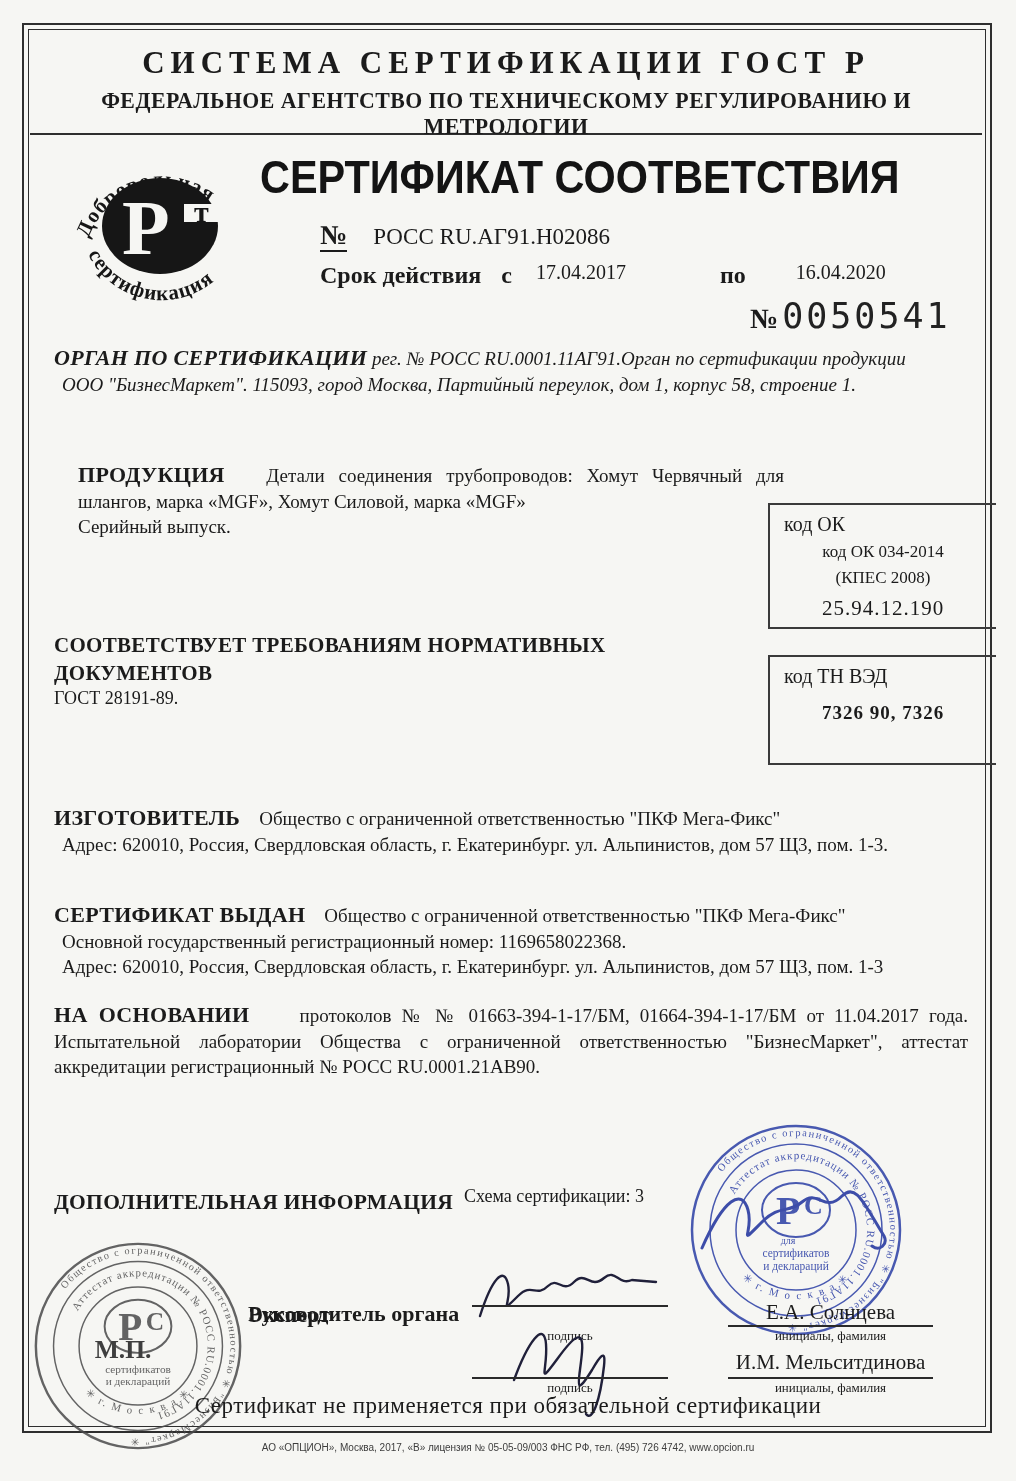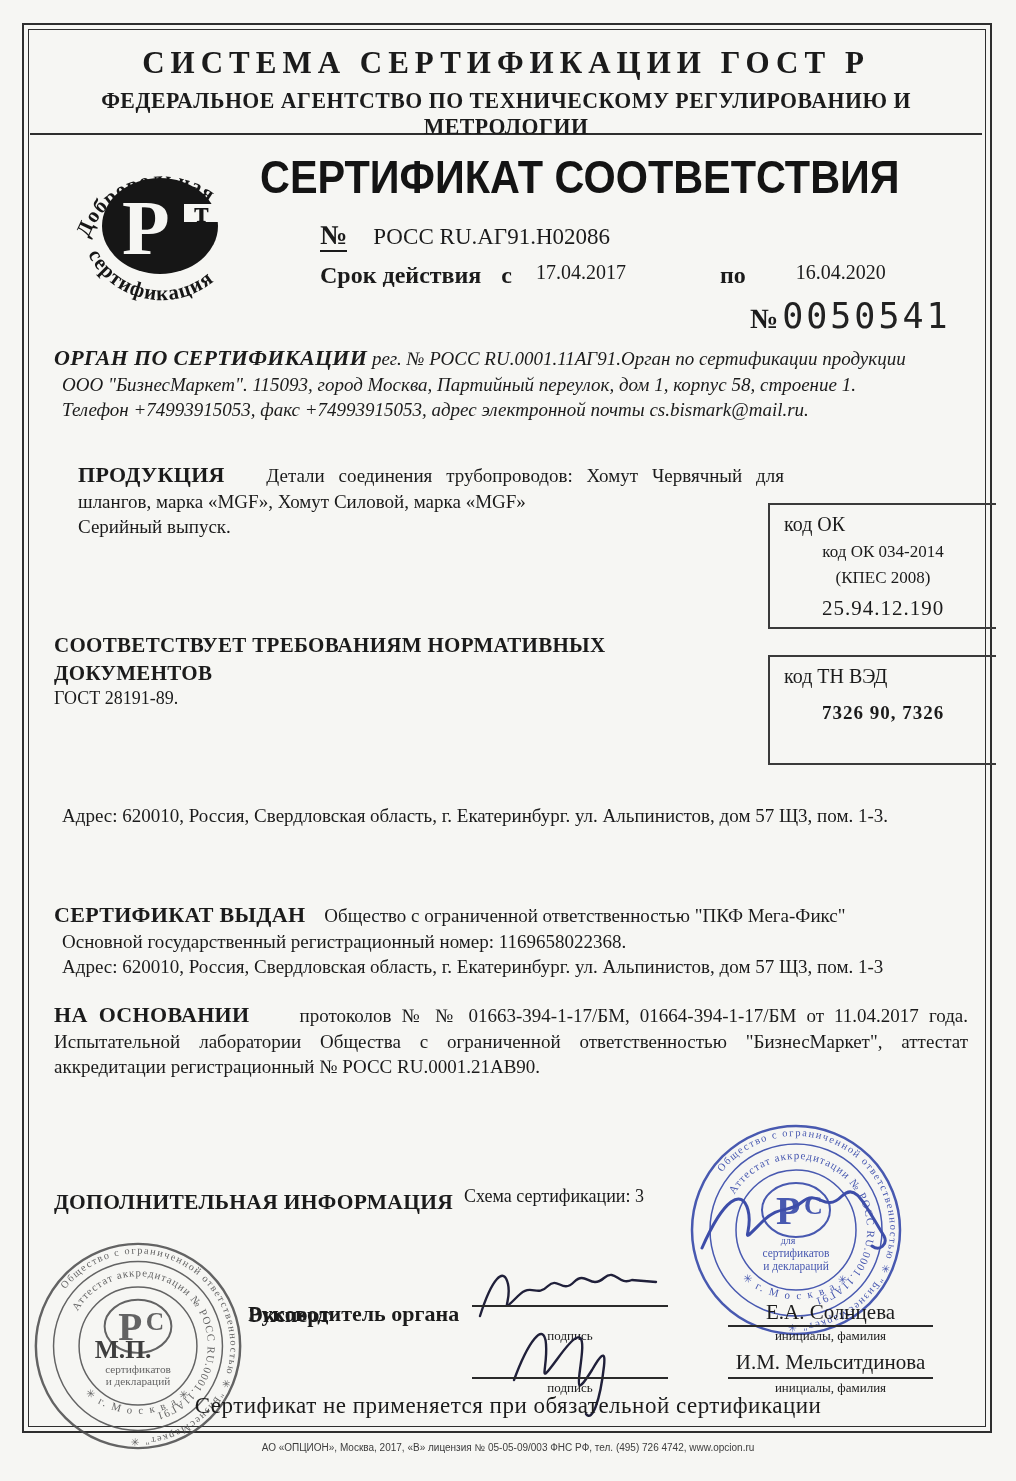--- a/index.html
+++ b/index.html
@@ -96,21 +96,20 @@
 
   <div class="blank-no">
     <span class="nsign">№</span>
     <span class="digits">0050541</span>
   </div>
 
   <div class="sec" style="top:343px;width:912px;font-style:italic;">
     <div class="txt"><span class="lbl">ОРГАН ПО СЕРТИФИКАЦИИ</span>
       <span>рег. № РОСС RU.0001.11АГ91.Орган по сертификации продукции</span></div>
     <div class="row">ООО "БизнесМаркет". 115093, город Москва, Партийный переулок, дом 1, корпус 58, строение 1.</div>
-    <div class="row">Телефон +74993915053, факс +74993915053, адрес электронной почты cs.bismark@mail.ru.</div>
   </div>
 
   <div class="sec" style="top:460px;width:706px;margin-left:24px;">
     <div class="txt just"><span class="lbl">ПРОДУКЦИЯ</span>&nbsp;&nbsp;
       <span>Детали соединения трубопроводов: Хомут Червячный для шлангов, марка «MGF», Хомут Силовой, марка «MGF»</span></div>
     <div class="txt">Серийный выпуск.</div>
   </div>
 
   <div class="codebox" style="top:503px;height:122px;">
     <div class="cb-lbl">код ОК</div>
@@ -123,20 +122,22 @@
     <div class="lbl" style="font-size:21px">СООТВЕТСТВУЕТ ТРЕБОВАНИЯМ НОРМАТИВНЫХ ДОКУМЕНТОВ</div>
     <div class="txt" style="font-size:18px">ГОСТ 28191-89.</div>
   </div>
 
   <div class="codebox" style="top:655px;height:106px;">
     <div class="cb-lbl">код ТН ВЭД</div>
     <div class="cb-big" style="margin-top:14px;font-size:19px;font-weight:bold;">7326 90, 7326</div>
   </div>
 
   <div class="sec" style="top:803px;width:912px;">
+    <div class="txt"><span class="lbl">ИЗГОТОВИТЕЛЬ</span>&nbsp;&nbsp;&nbsp;
+      <span>Общество с ограниченной ответственностью "ПКФ Мега-Фикс"</span></div>
     <div class="row">Адрес: 620010, Россия, Свердловская область, г. Екатеринбург. ул. Альпинистов, дом 57 Щ3, пом. 1-3.</div>
   </div>
 
   <div class="sec" style="top:900px;width:912px;">
     <div class="txt"><span class="lbl">СЕРТИФИКАТ ВЫДАН</span>&nbsp;&nbsp;&nbsp;
       <span>Общество с ограниченной ответственностью "ПКФ Мега-Фикс"</span></div>
     <div class="row">Основной государственный регистрационный номер: 1169658022368.</div>
     <div class="row">Адрес: 620010, Россия, Свердловская область, г. Екатеринбург. ул. Альпинистов, дом 57 Щ3, пом. 1-3</div>
   </div>
 

